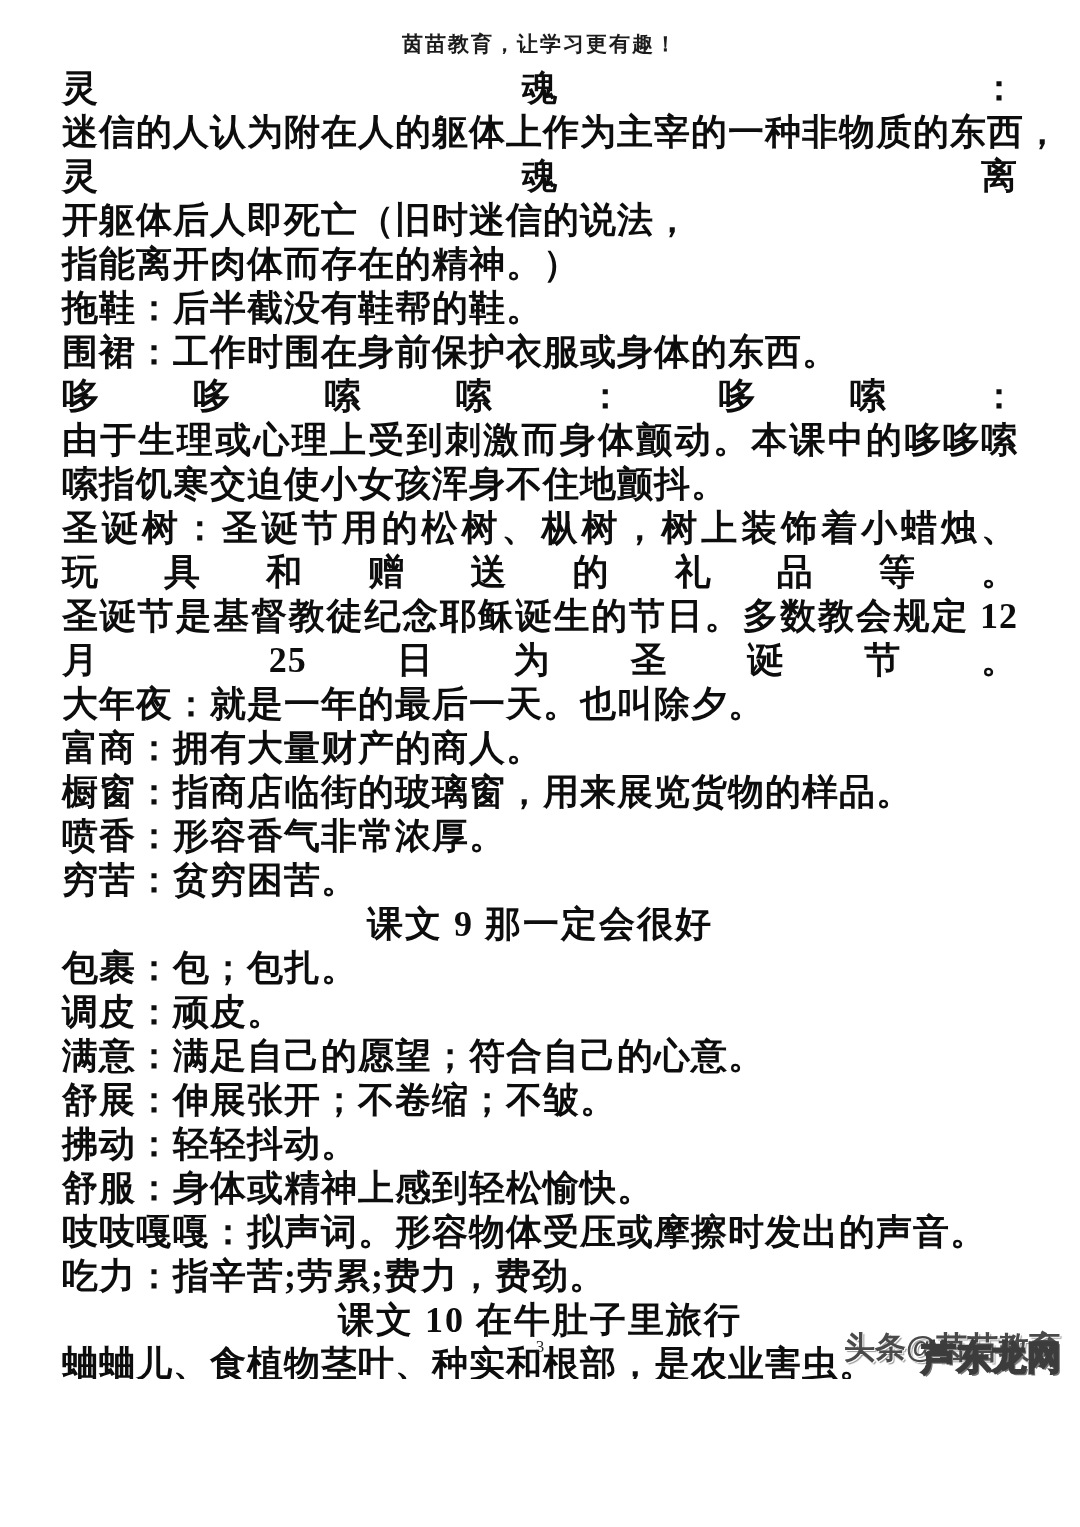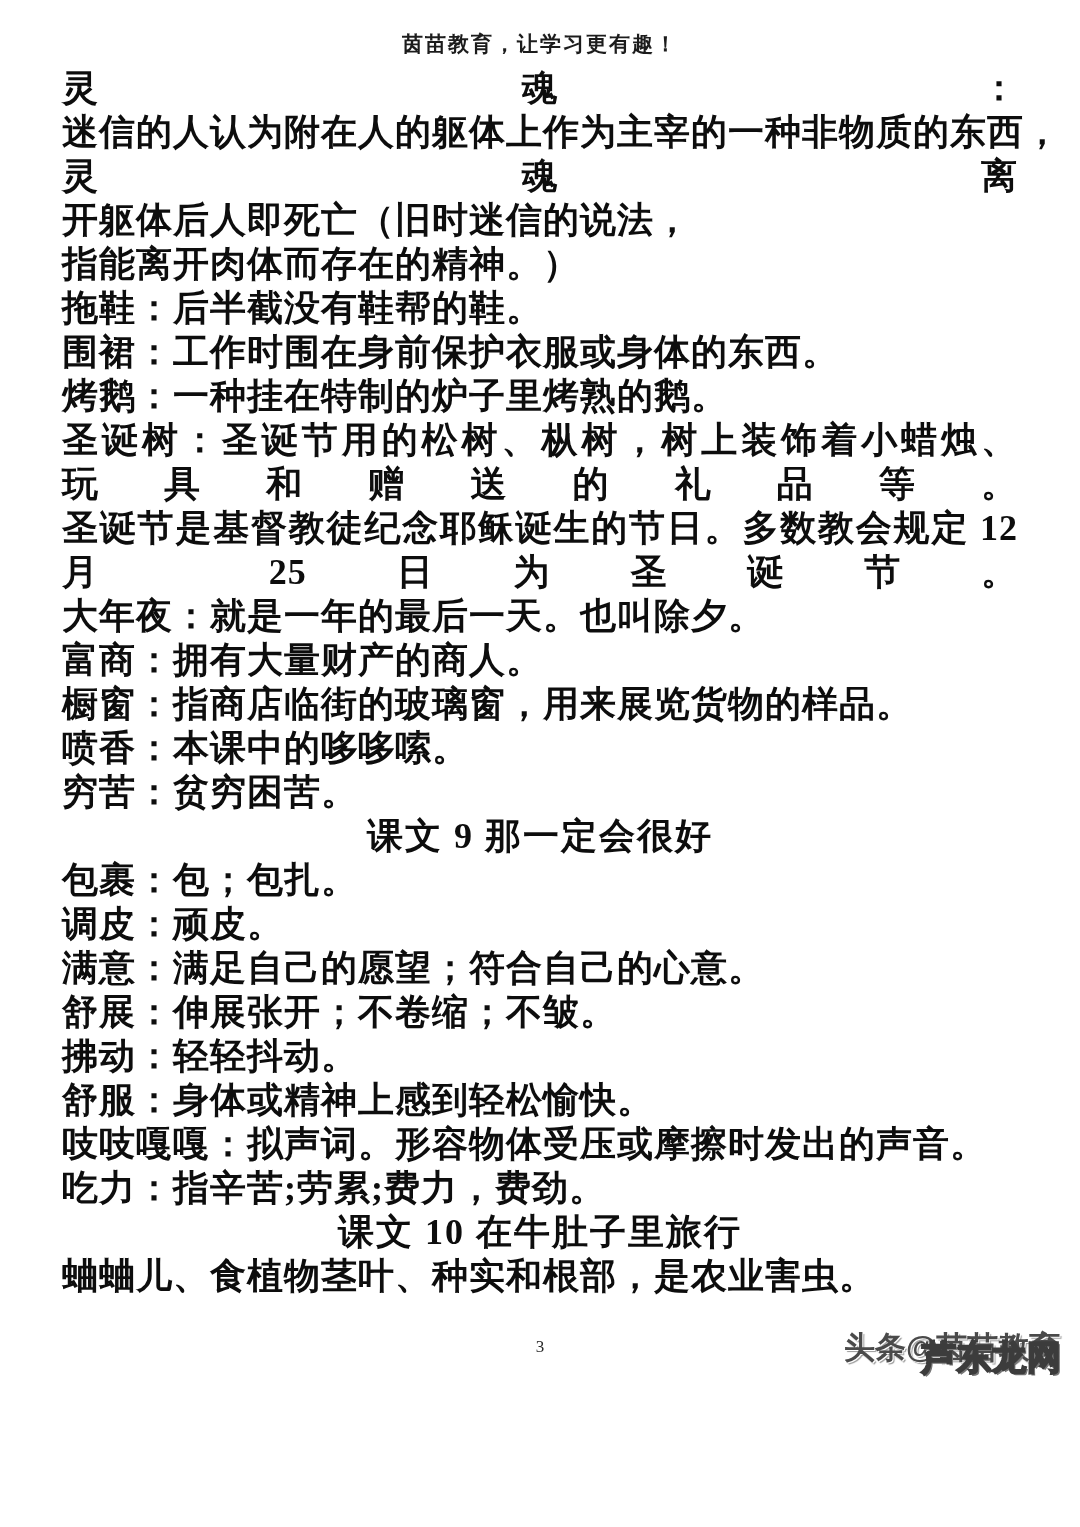--- a/index.html
+++ b/index.html
@@ -97,27 +97,28 @@
 <body>
 
 <div class="page">
   <div class="page-header">茵苗教育，让学习更有趣！</div>
 
   <div class="doc-body">
       <p class="line fill">灵魂：迷信的人认为附在人的躯体上作为主宰的一种非物质的东西，灵魂离</p>
       <p class="line">开躯体后人即死亡（旧时迷信的说法，指能离开肉体而存在的精神。）</p>
       <p class="line">拖鞋：后半截没有鞋帮的鞋。</p>
       <p class="line">围裙：工作时围在身前保护衣服或身体的东西。</p>
-      <p class="line">烤鹅：一种挂在特制的炉子里烤熟的鹅。</p>
+      <p class="line fill">哆哆嗦嗦：哆嗦：由于生理或心理上受到刺激而身体颤动。本课中的哆哆嗦</p>
+      <p class="line">嗦指饥寒交迫使小女孩浑身不住地颤抖。</p>
       <p class="line fill">圣诞树：圣诞节用的松树、枞树，树上装饰着小蜡烛、玩具和赠送的礼品等。</p>
       <p class="line fill">圣诞节是基督教徒纪念耶稣诞生的节日。多数教会规定 12 月 25 日为圣诞节。</p>
       <p class="line">大年夜：就是一年的最后一天。也叫除夕。</p>
       <p class="line">富商：拥有大量财产的商人。</p>
       <p class="line">橱窗：指商店临街的玻璃窗，用来展览货物的样品。</p>
-      <p class="line">喷香：本课中的哆哆嗦。</p>
+      <p class="line">喷香：形容香气非常浓厚。</p>
       <p class="line">穷苦：贫穷困苦。</p>
       <p class="line heading">课文 9 那一定会很好</p>
       <p class="line">包裹：包；包扎。</p>
       <p class="line">调皮：顽皮。</p>
       <p class="line">满意：满足自己的愿望；符合自己的心意。</p>
       <p class="line">舒展：伸展张开；不卷缩；不皱。</p>
       <p class="line">拂动：轻轻抖动。</p>
       <p class="line">舒服：身体或精神上感到轻松愉快。</p>
       <p class="line">吱吱嘎嘎：拟声词。形容物体受压或摩擦时发出的声音。</p>
       <p class="line">吃力：指辛苦;劳累;费力，费劲。</p>

